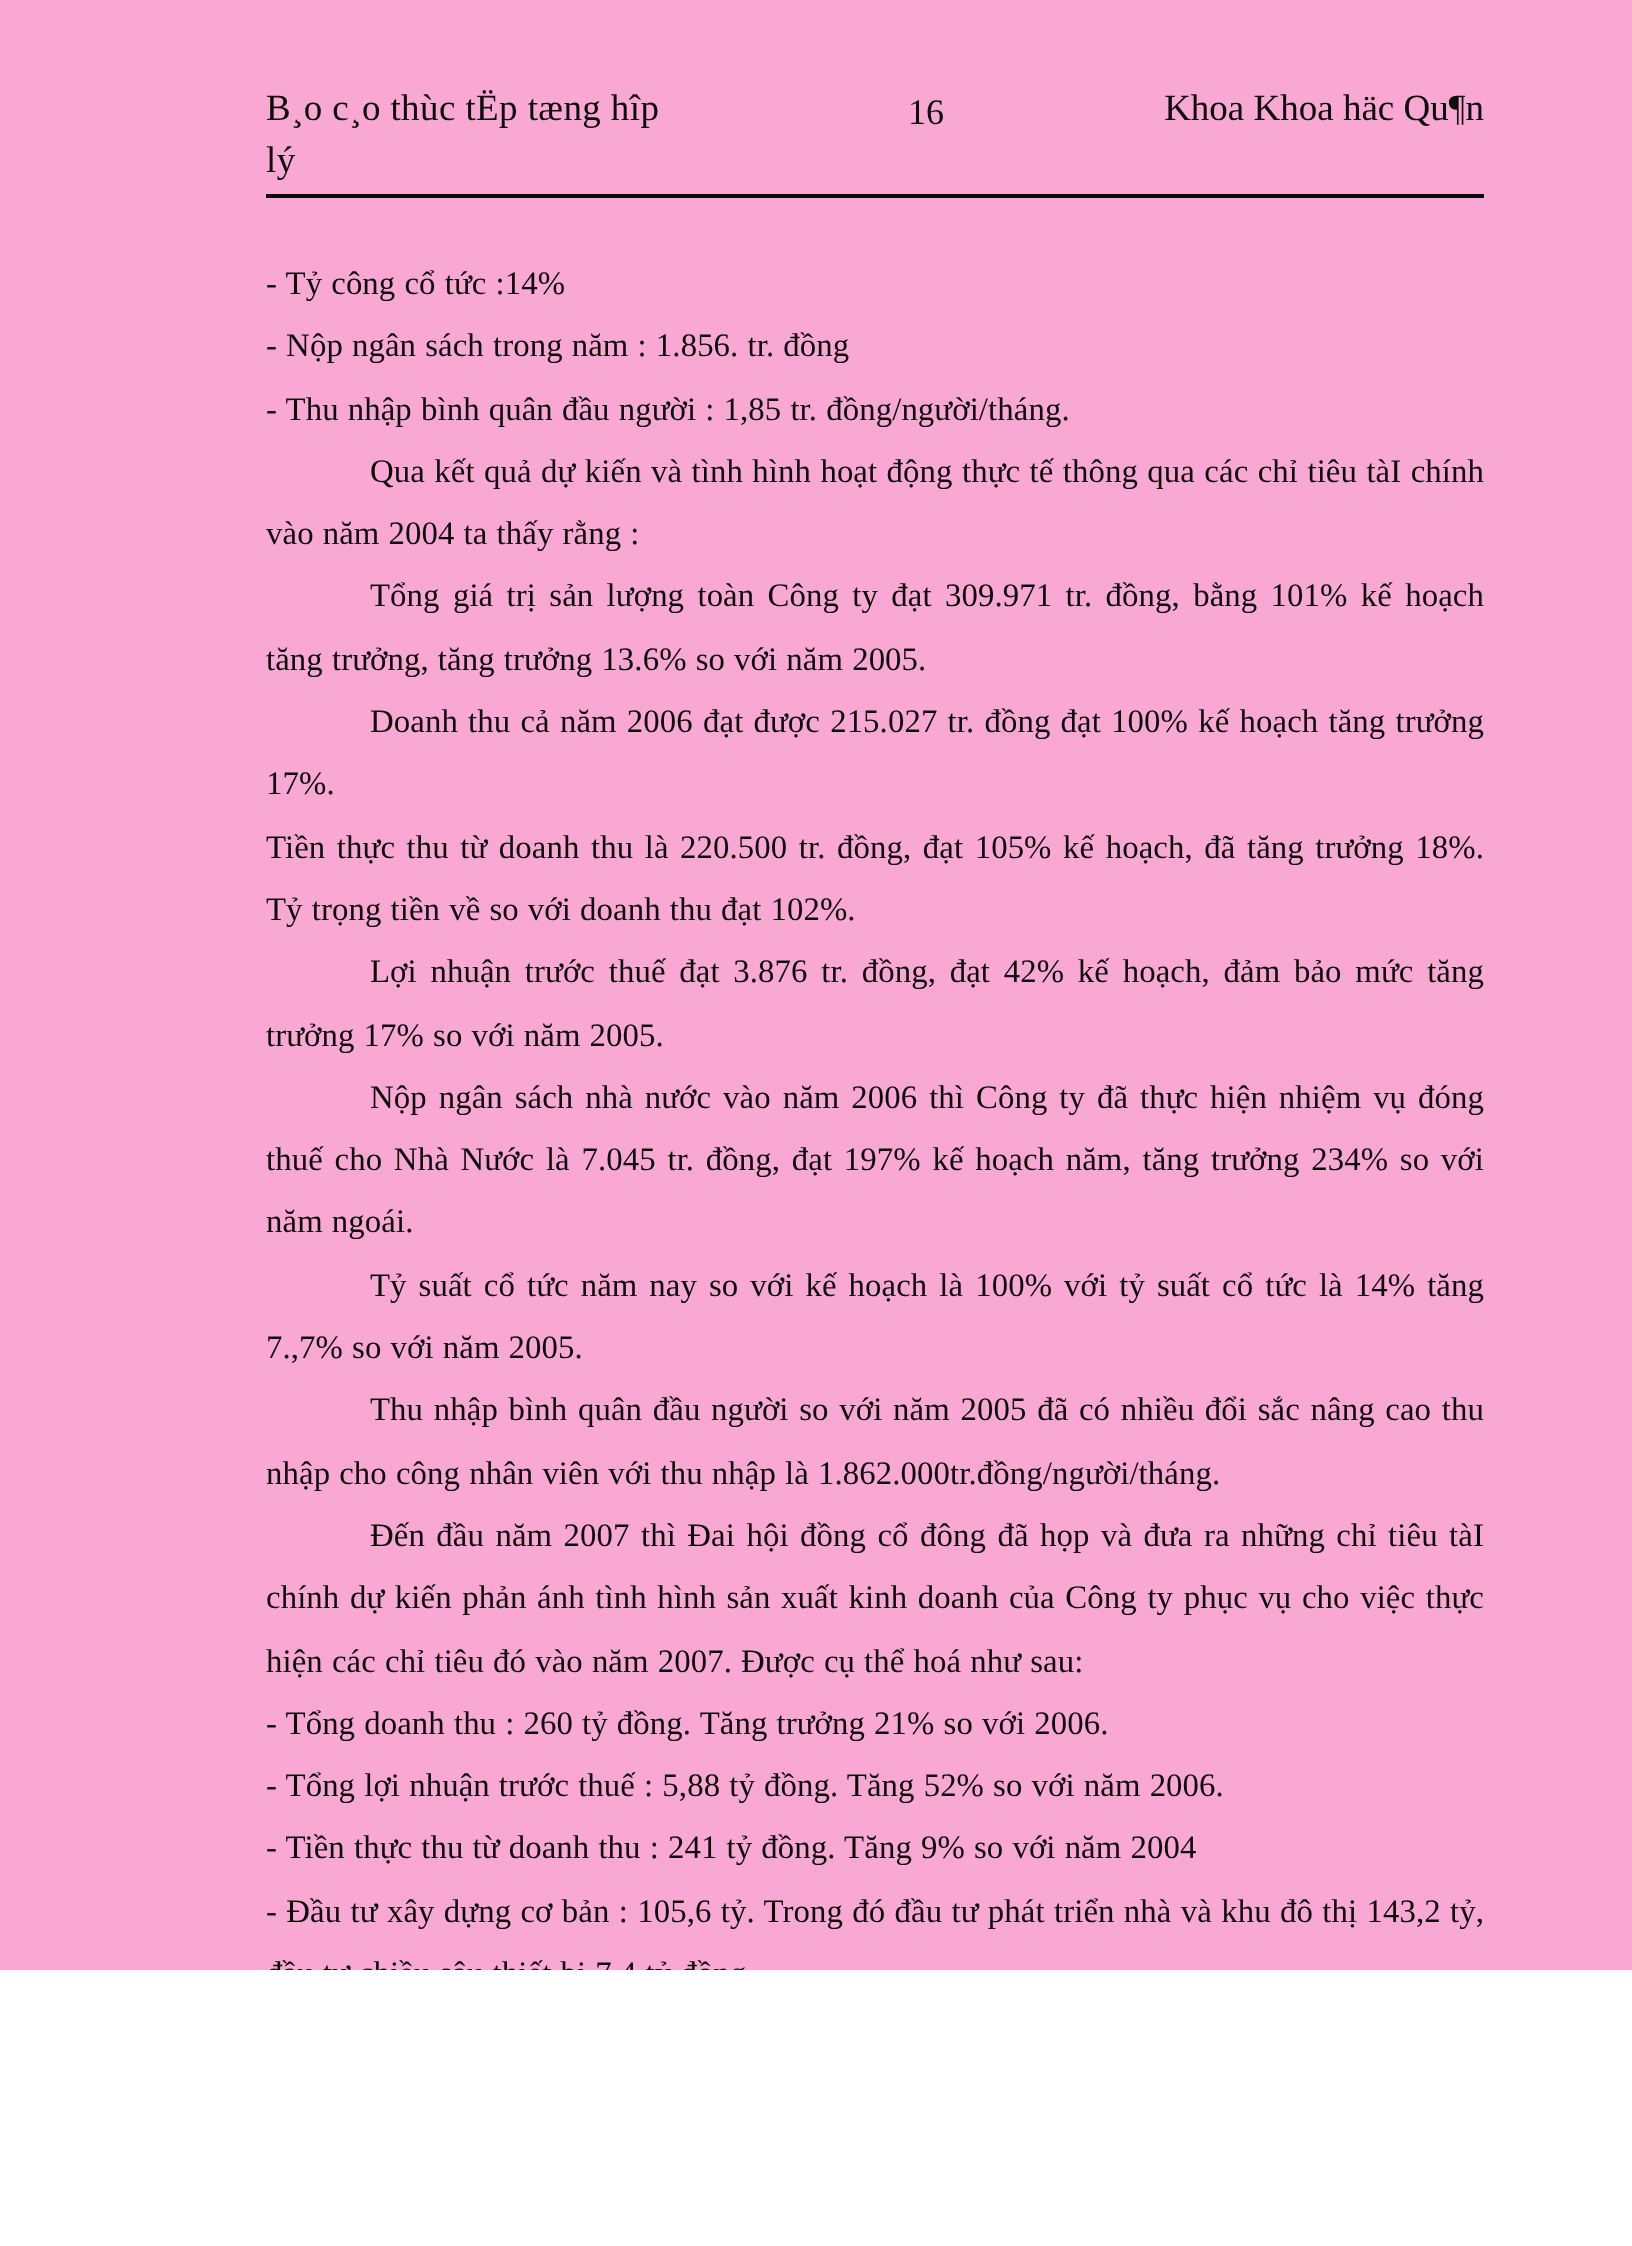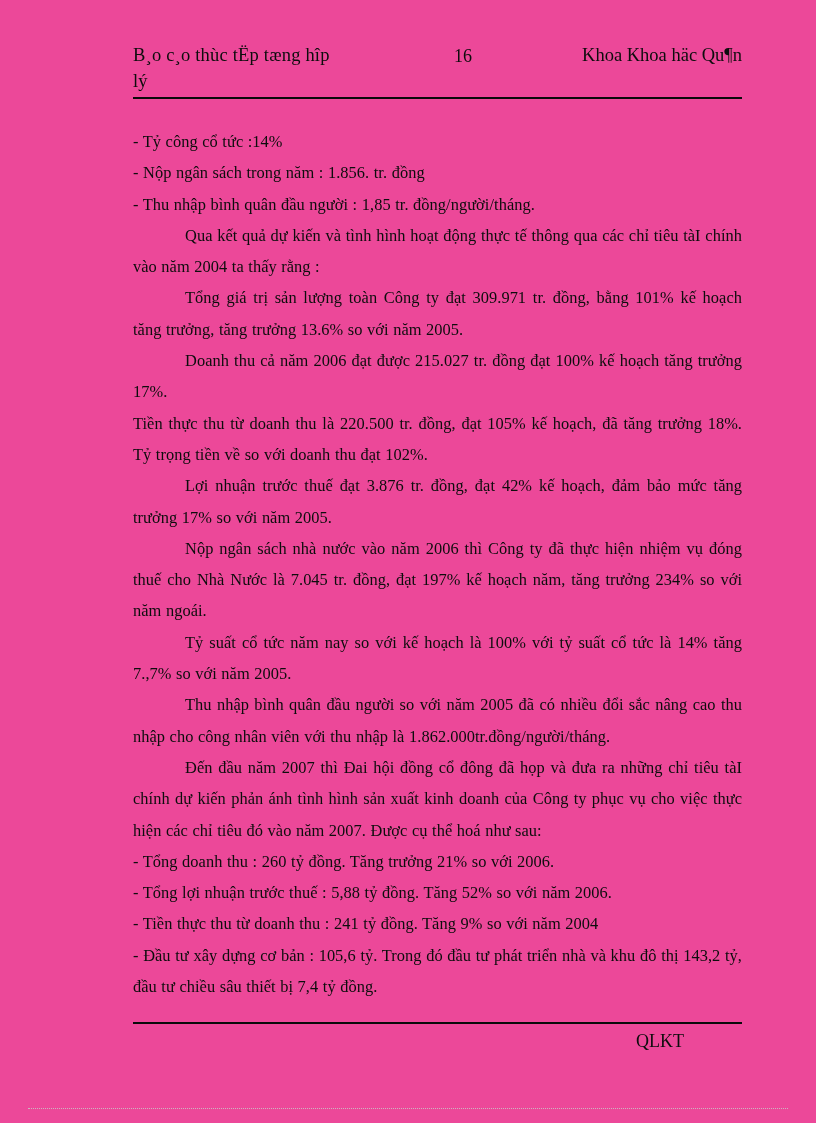--- a/index.html
+++ b/index.html
@@ -8,22 +8,22 @@
     padding: 0;
     background: #ffffff;
   }
   body {
     font-family: "Liberation Serif", "DejaVu Serif", serif;
     color: #0d0d0d;
   }
   .page {
     position: relative;
     width: 816px;
-    height: 1123px;
-    background: #ec4899;
+    height: 985px;
+    background: #f9a8d4;
     overflow: hidden;
     box-sizing: border-box;
   }
 
   
   .page-header {
     position: absolute;
     left: 133px;
     top: 42px;
     width: 609px;

